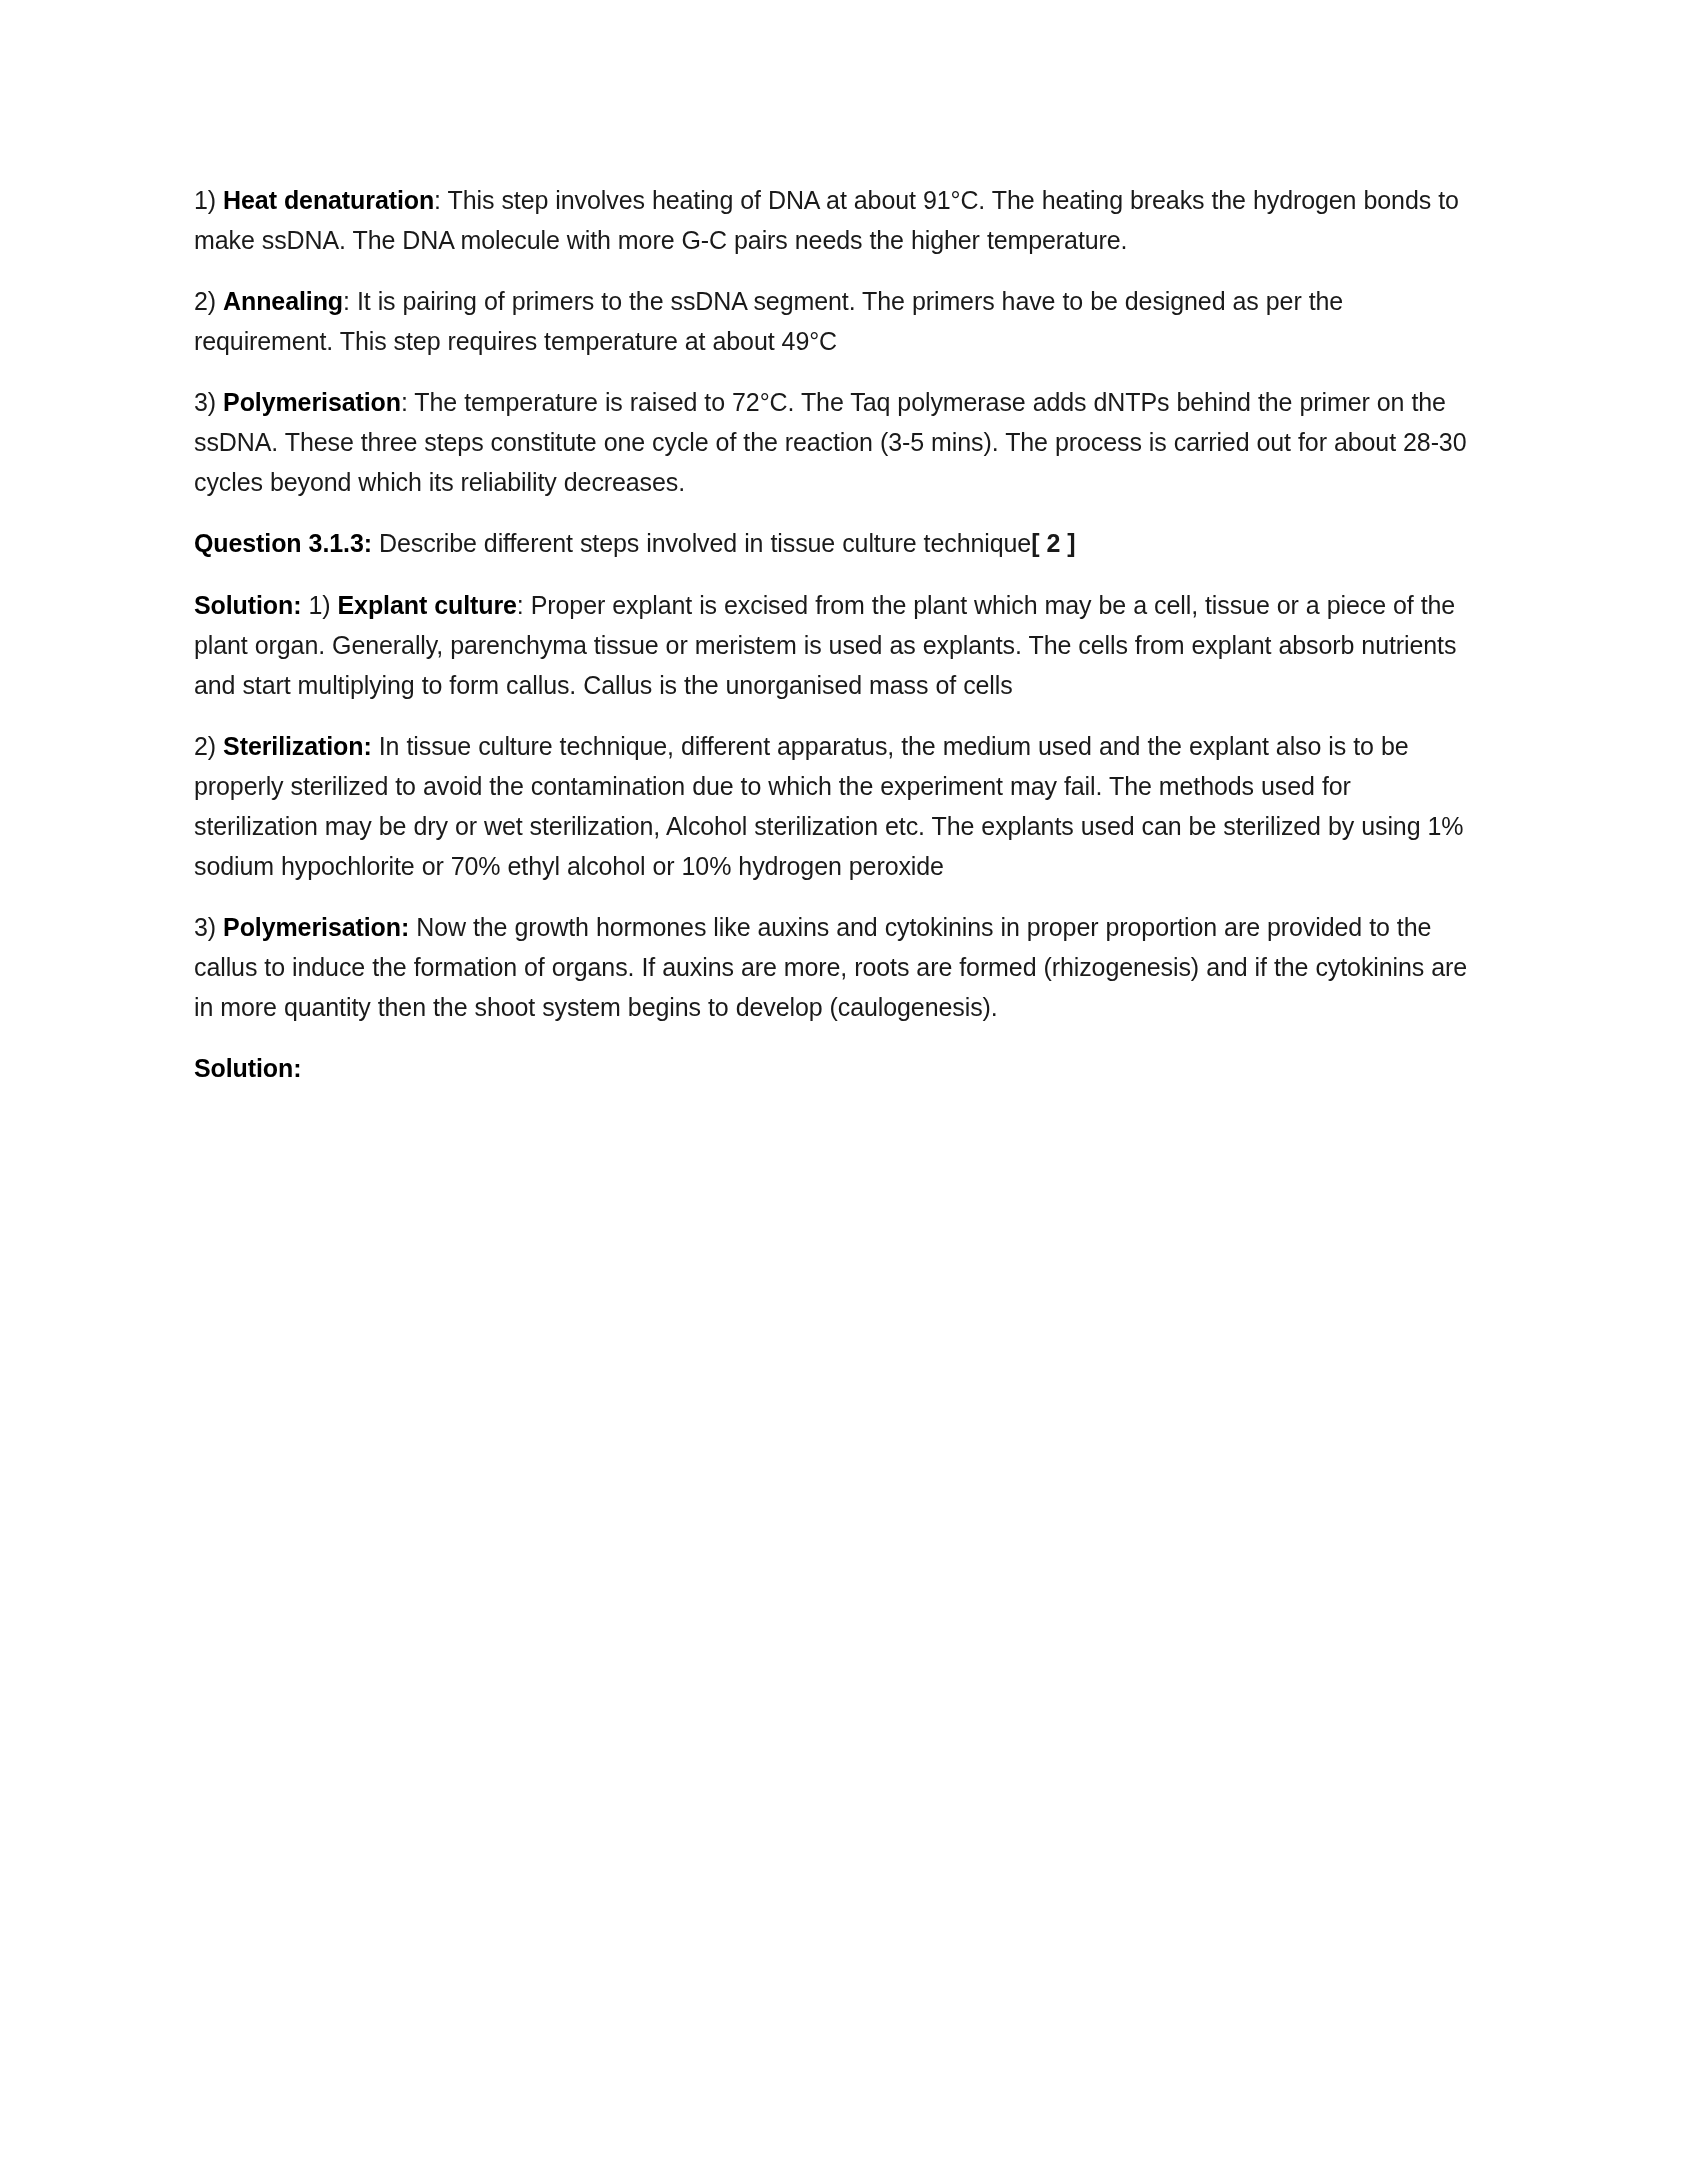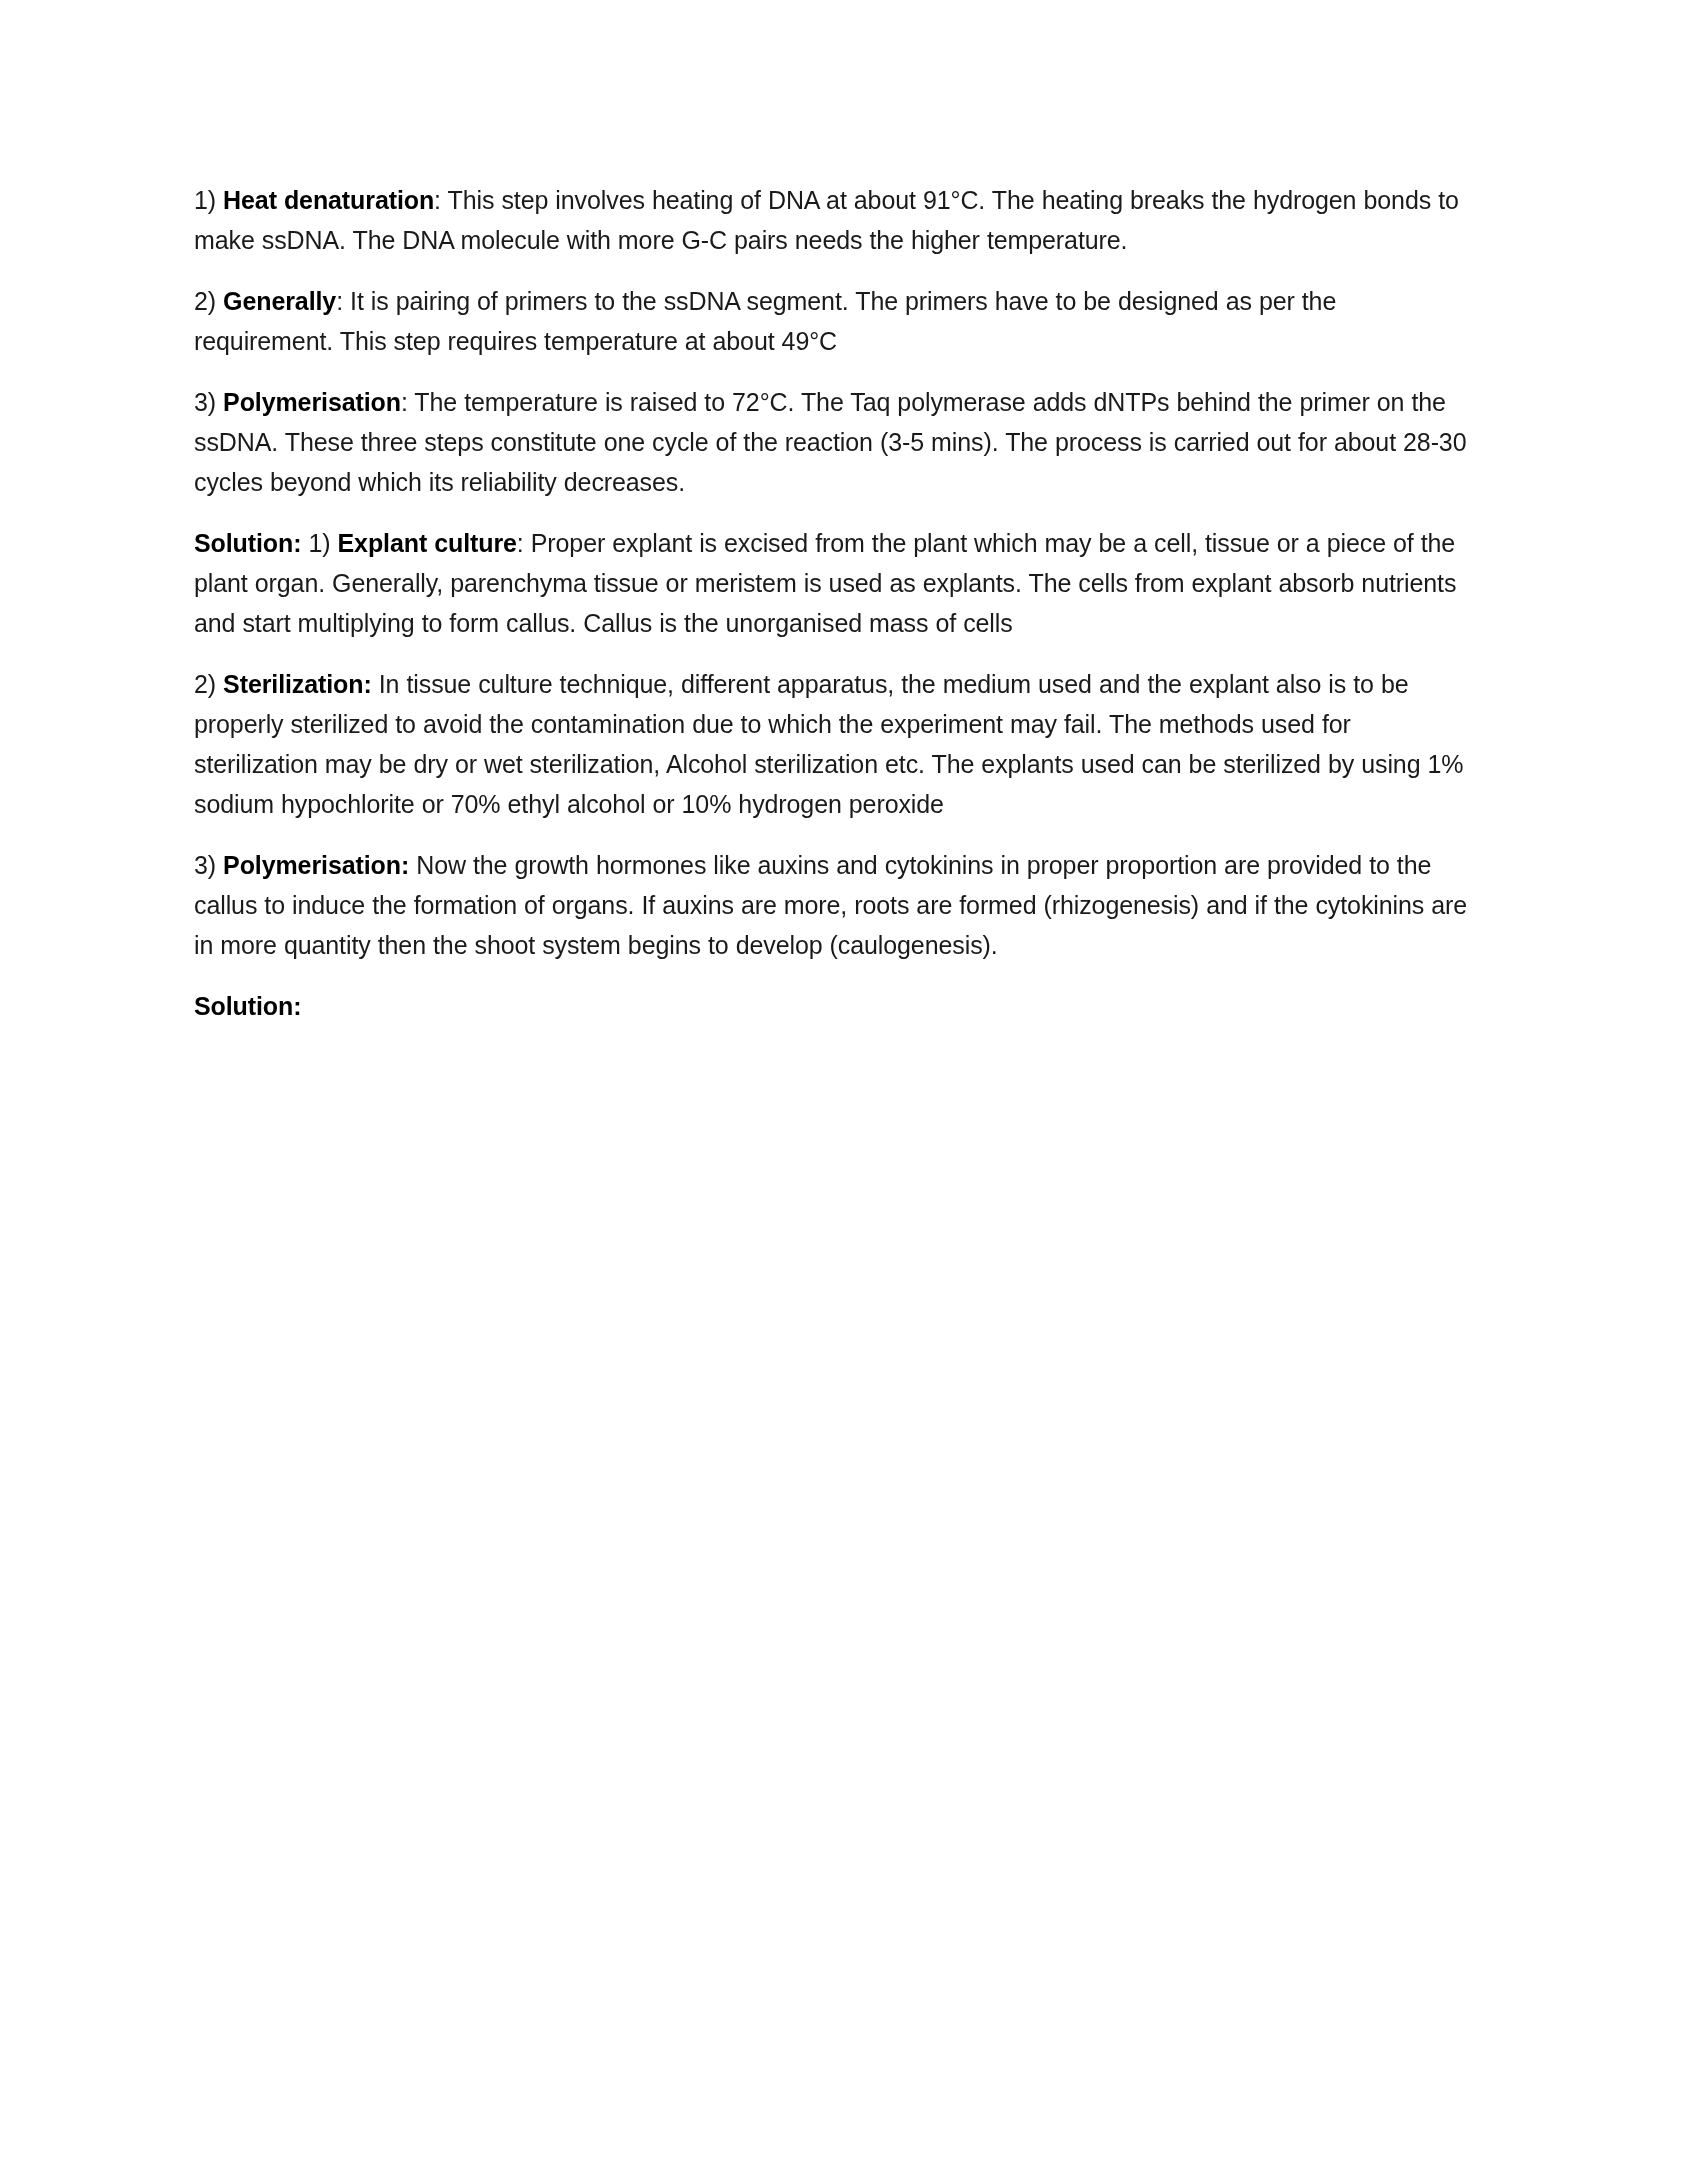--- a/index.html
+++ b/index.html
@@ -56,24 +56,25 @@
   }
 </style>
 </head>
 <body>
 
 <div class="page">
   <div class="content">
 
     <p class="para"><span>1) </span><span class="b">Heat denaturation</span><span>: This step involves heating of DNA at about 91°C. The heating breaks the hydrogen bonds to make ssDNA. The DNA molecule with more G-C pairs needs the higher temperature.</span></p>
 
-    <p class="para"><span>2) </span><span class="b">Generally</span><span>: It is pairing of primers to the ssDNA segment. The primers have to be designed as per the requirement. This step requires temperature at about 49°C</span></p>
+    <p class="para"><span>2) </span><span class="b">Annealing</span><span>: It is pairing of primers to the ssDNA segment. The primers have to be designed as per the requirement. This step requires temperature at about 49°C</span></p>
 
     <p class="para"><span>3) </span><span class="b">Polymerisation</span><span>: The temperature is raised to 72°C. The Taq polymerase adds dNTPs behind the primer on the ssDNA. These three steps constitute one cycle of the reaction (3-5 mins). The process is carried out for about 28-30 cycles beyond which its reliability decreases.</span></p>
 
+    <p class="para q-line"><span class="b">Question 3.1.3:</span><span> Describe different steps involved in tissue culture technique</span><span class="marks">[ 2 ]</span></p>
 
     <p class="para"><span class="b">Solution:</span><span> 1) </span><span class="b">Explant culture</span><span>: Proper explant is excised from the plant which may be a cell, tissue or a piece of the plant organ. Generally, parenchyma tissue or meristem is used as explants. The cells from explant absorb nutrients and start multiplying to form callus. Callus is the unorganised mass of cells</span></p>
 
     <p class="para"><span>2) </span><span class="b">Sterilization:</span><span> In tissue culture technique, different apparatus, the medium used and the explant also is to be properly sterilized to avoid the contamination due to which the experiment may fail. The methods used for sterilization may be dry or wet sterilization, Alcohol sterilization etc. The explants used can be sterilized by using 1% sodium hypochlorite or 70% ethyl alcohol or 10% hydrogen peroxide</span></p>
 
     <p class="para"><span>3) </span><span class="b">Polymerisation:</span><span> Now the growth hormones like auxins and cytokinins in proper proportion are provided to the callus to induce the formation of organs. If auxins are more, roots are formed (rhizogenesis) and if the cytokinins are in more quantity then the shoot system begins to develop (caulogenesis).</span></p>
 
 
     <p class="para solution-only"><span class="b">Solution:</span></p>
 

